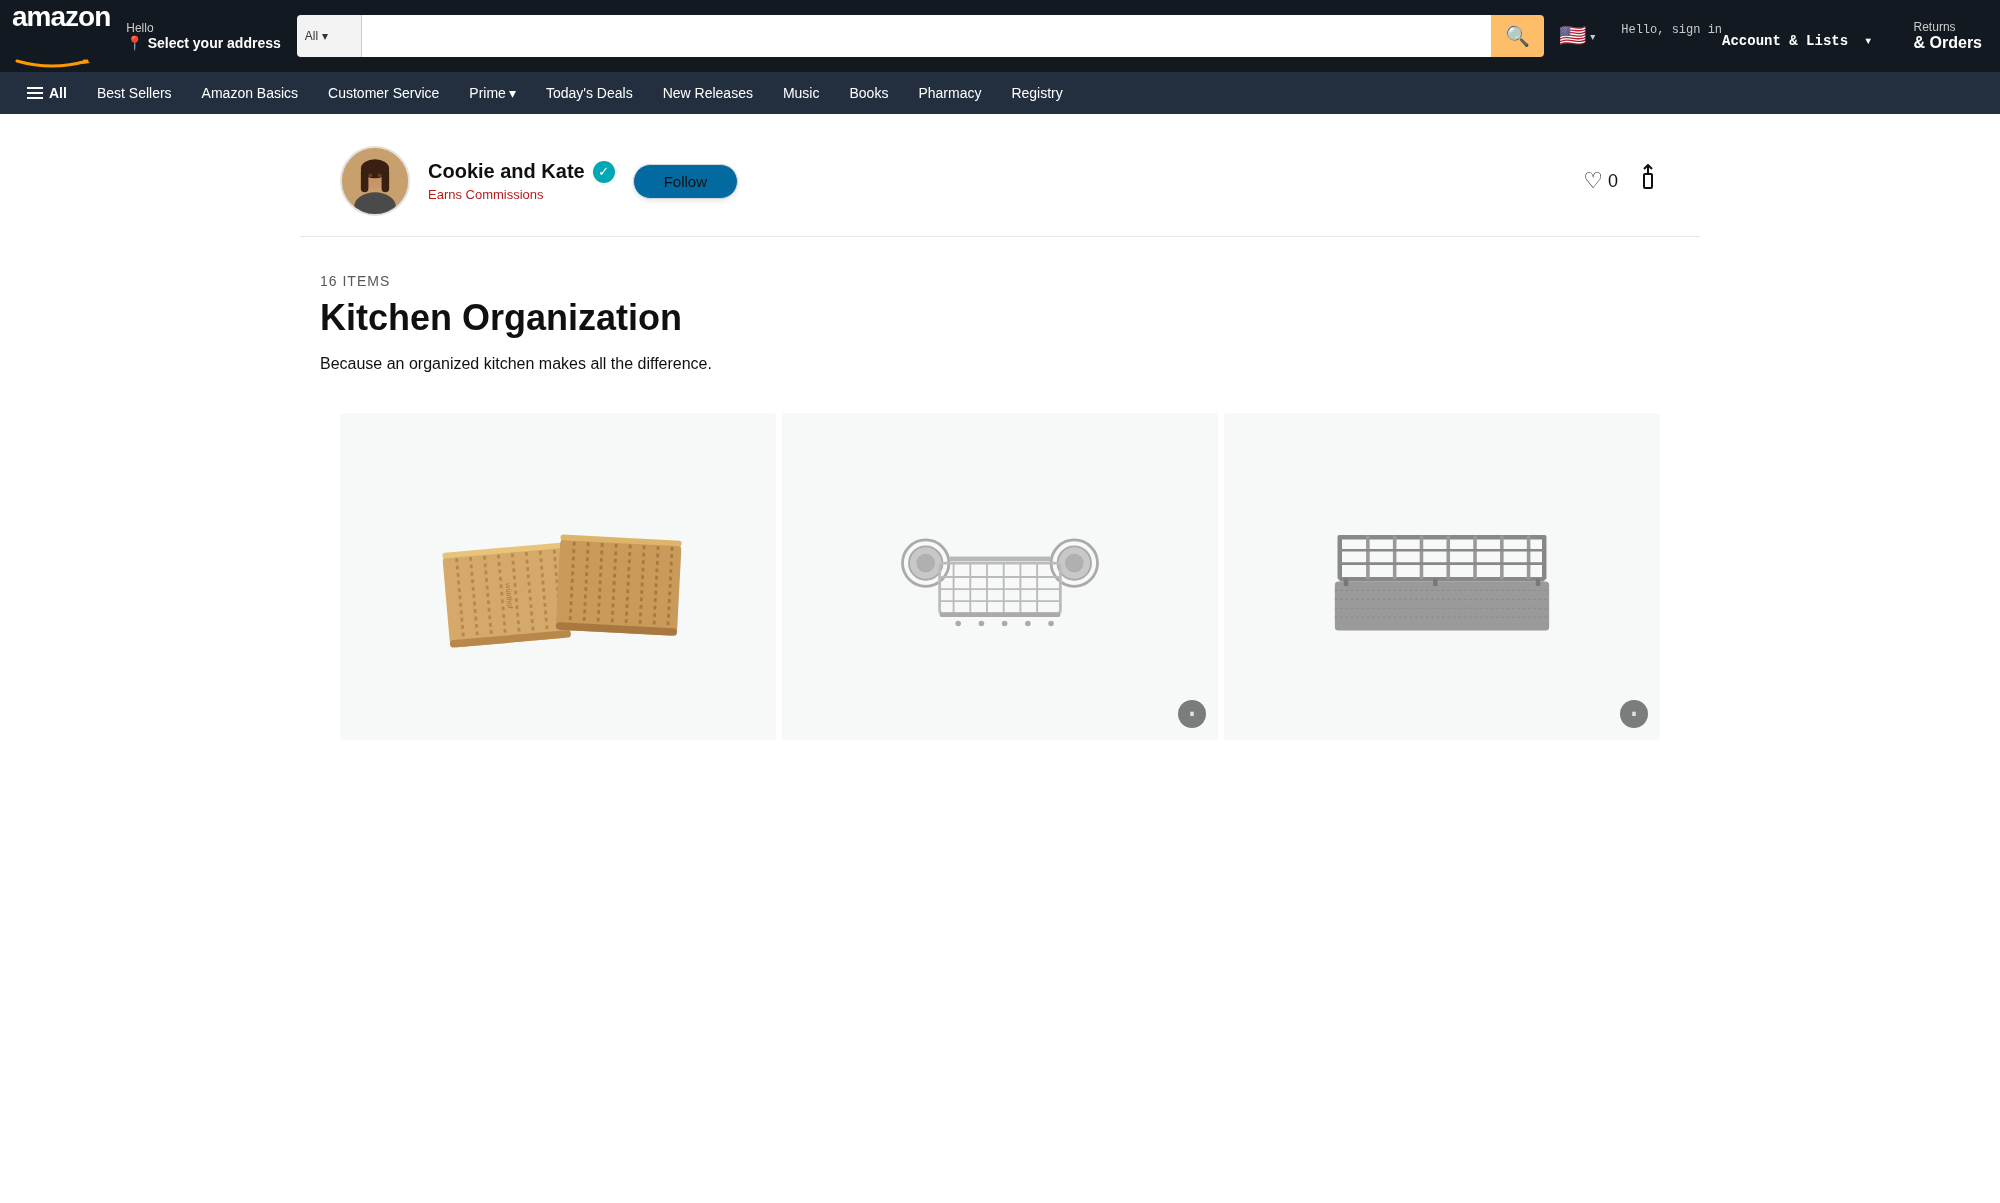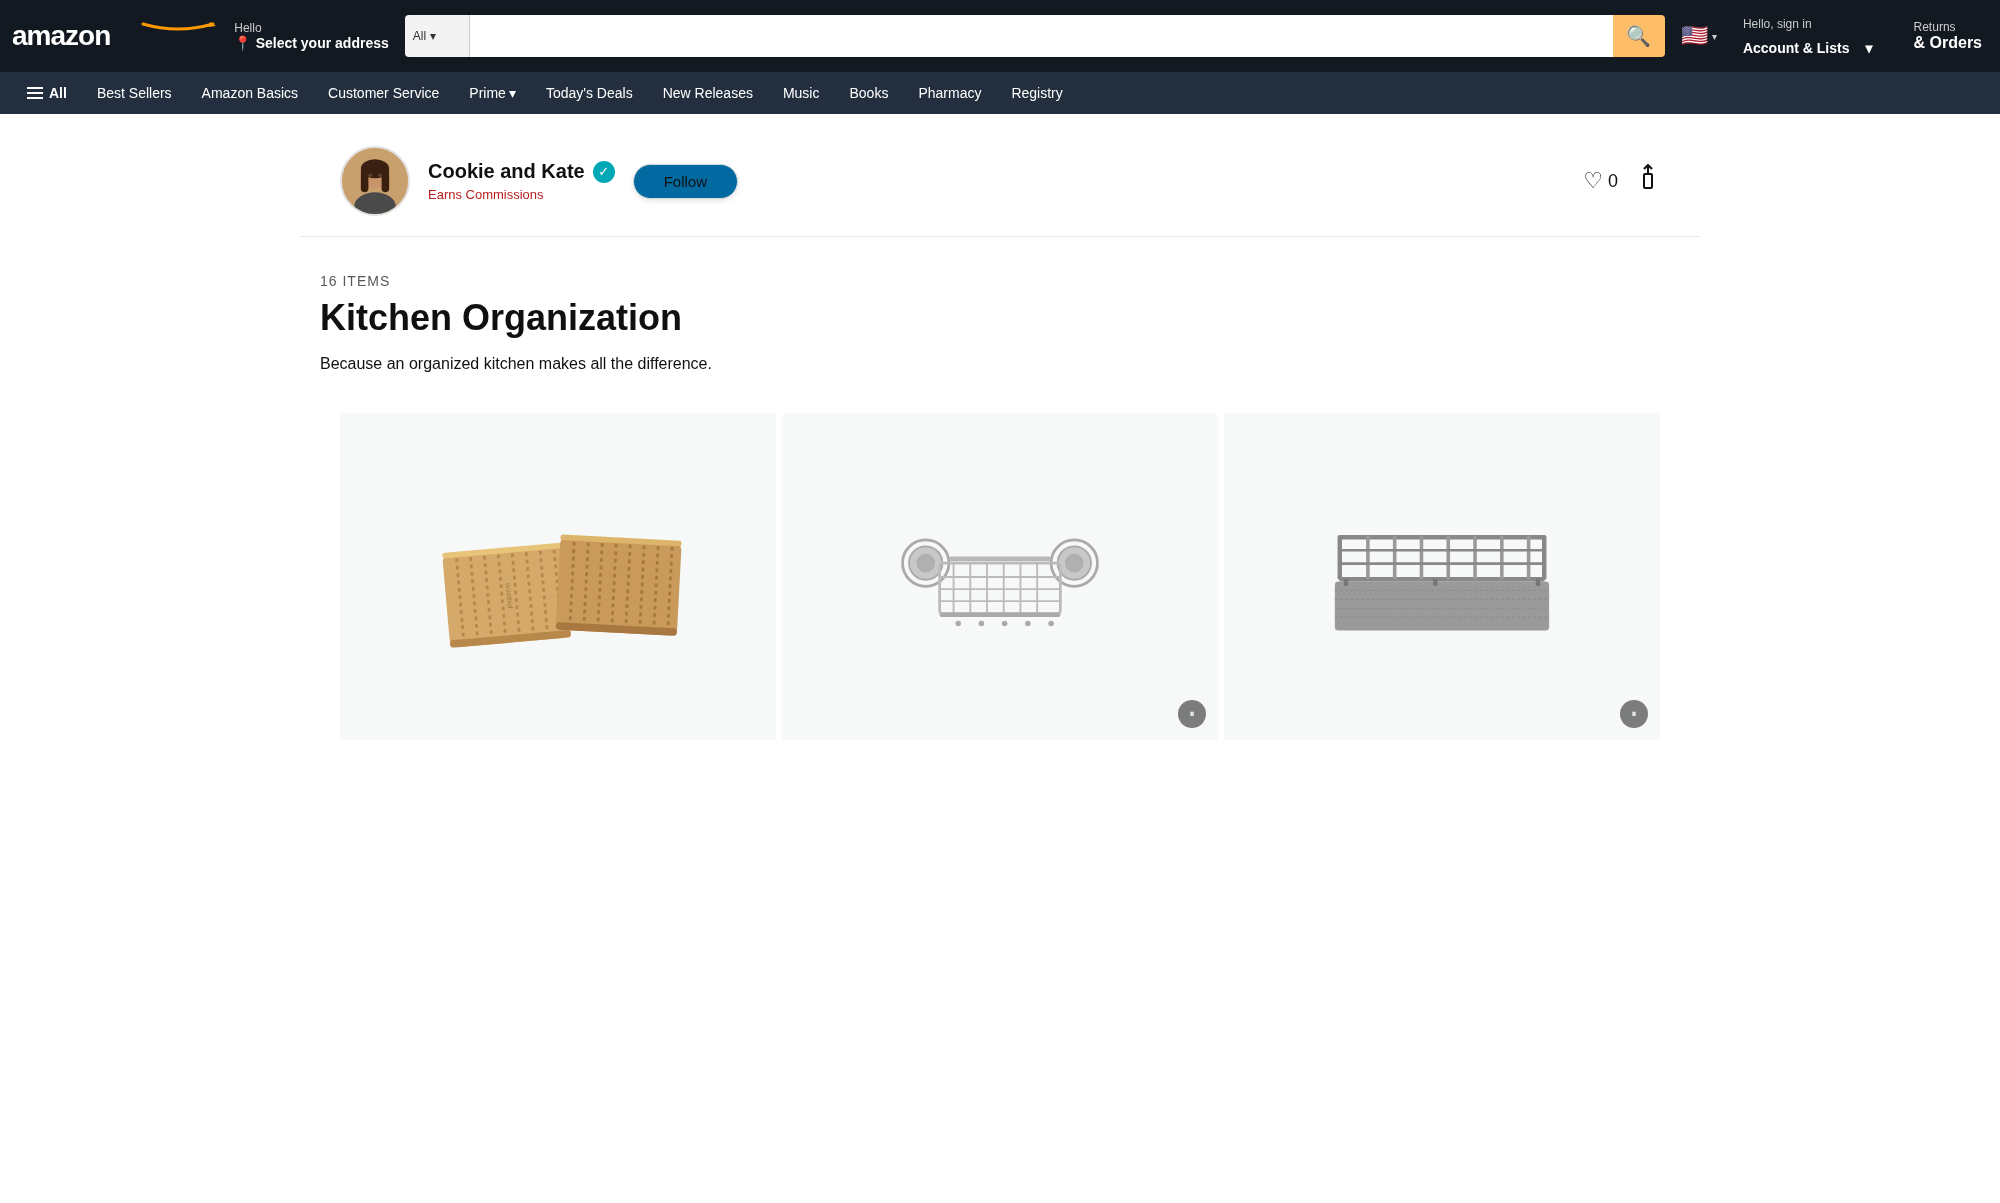--- a/index.html
+++ b/index.html
@@ -16,21 +16,21 @@
       height: 72px;
     }
     .logo-area {
       display: flex;
       align-items: center;
       cursor: pointer;
       flex-shrink: 0;
     }
     .amazon-logo {
       display: flex;
-      flex-direction: row;
+      flex-direction: column;
       align-items: flex-start;
       gap: 28px;
     }
     .amazon-logo-text {
       font-size: 28px;
       font-weight: bold;
       color: #fff;
       line-height: 1;
       letter-spacing: -1px;
     }
@@ -110,24 +110,25 @@
       align-items: center;
       gap: 3px;
       cursor: pointer;
       padding: 4px 6px;
       border-radius: 3px;
     }
     .flag-emoji { font-size: 22px; }
     .chevron-small { font-size: 10px; color: #ccc; }
     .account-area {
       display: flex;
-      flex-direction: column;
+      flex-direction: row;
       cursor: pointer;
       padding: 4px 6px;
       border-radius: 3px;
+      font-family: Liberation Mono, monospace;
     }
     .account-top { font-size: 12px; color: #ccc; }
     .account-bottom {
       font-size: 14px;
       font-weight: bold;
       color: #fff;
       display: flex;
       align-items: center;
       gap: 16px;
       margin-top: 9px;

